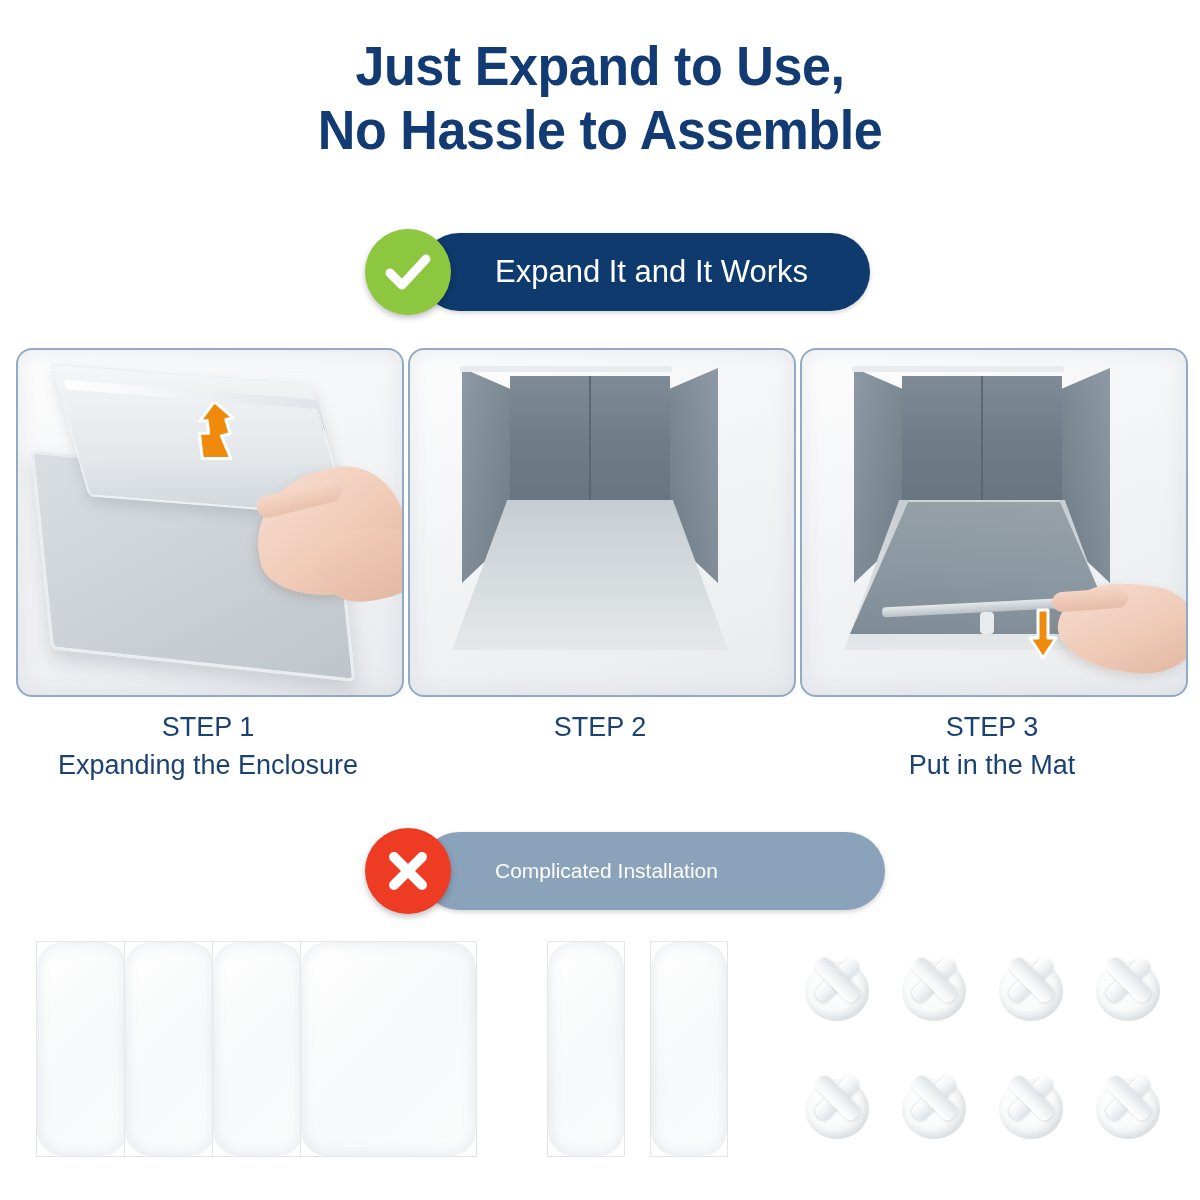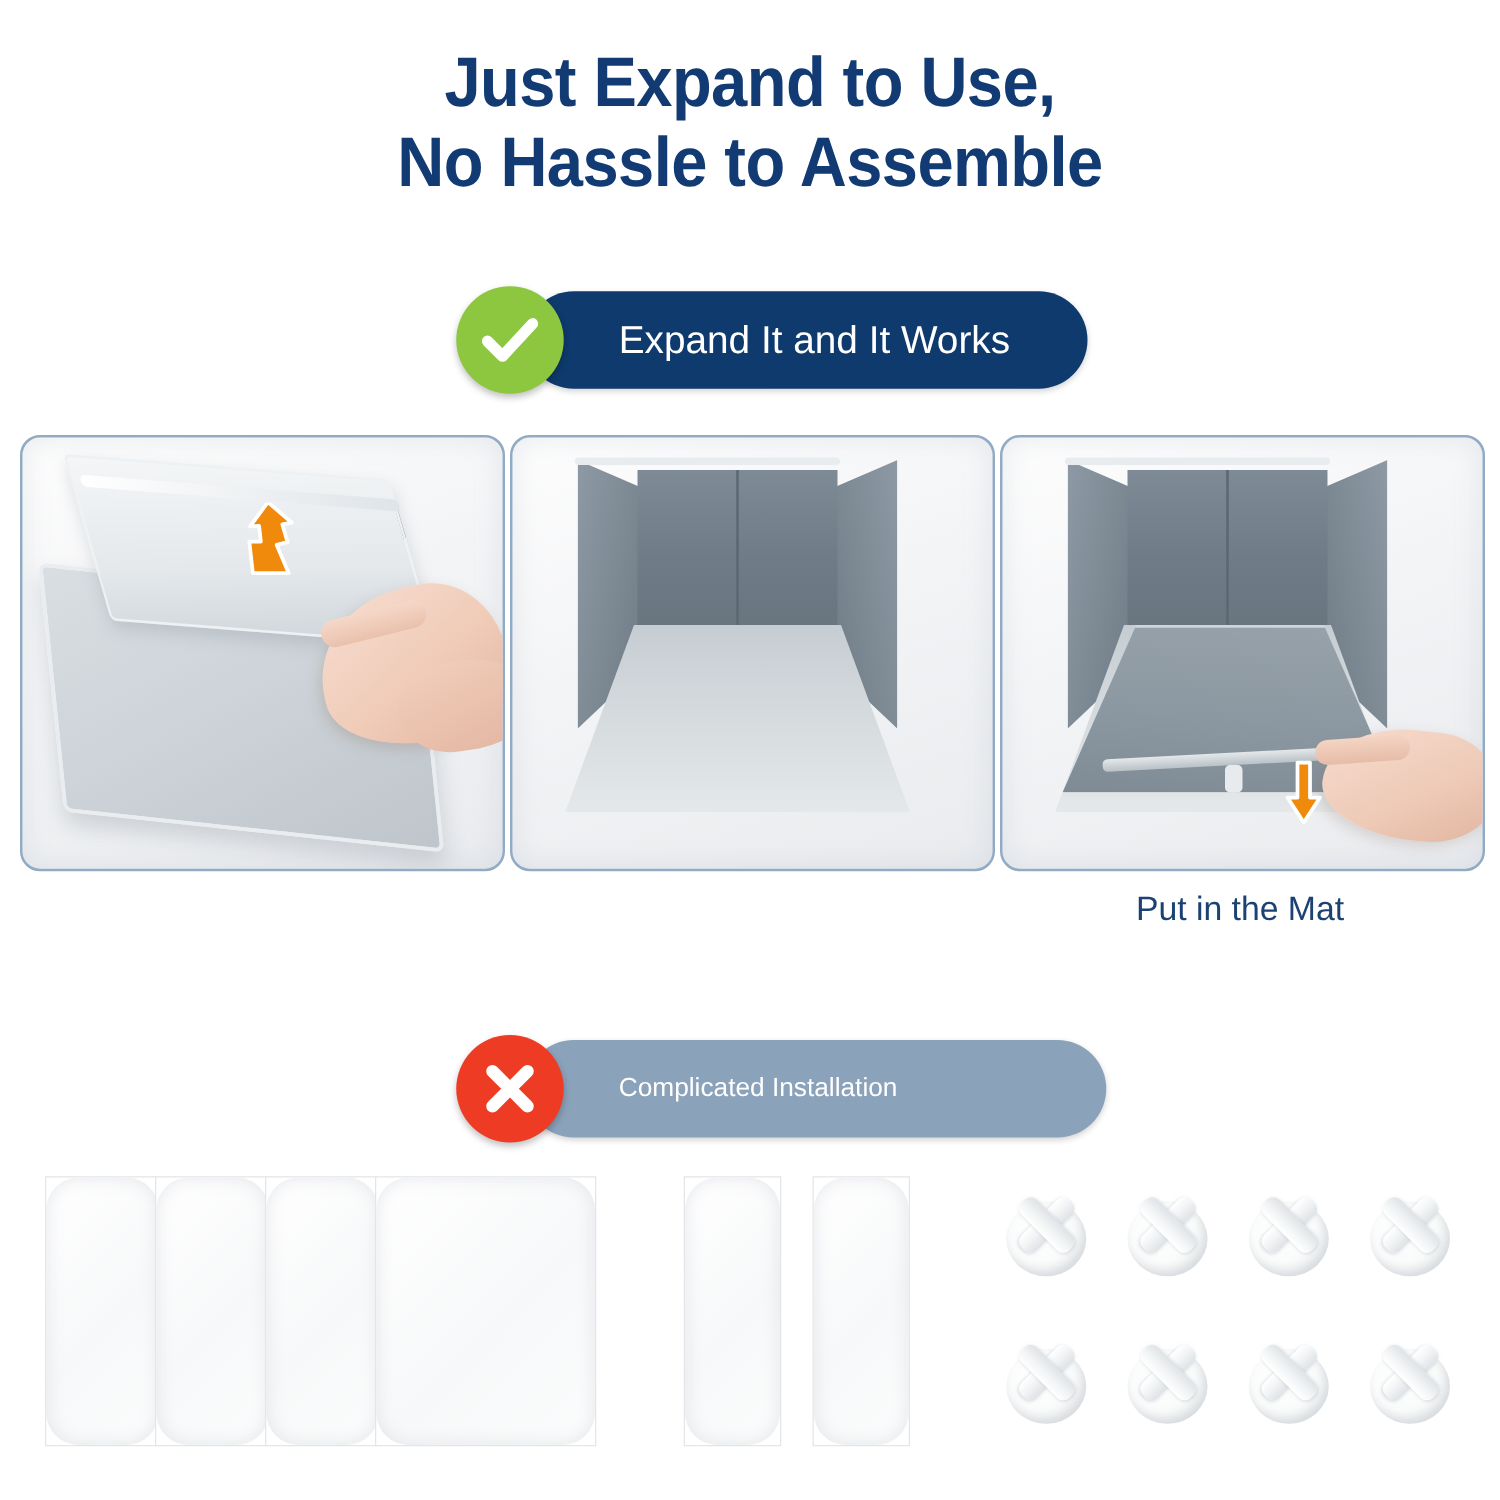--- a/index.html
+++ b/index.html
@@ -284,23 +284,29 @@
       <div class="sh p3-tab"></div>
       <div class="sh p3-hand"></div>
       <div class="sh p3-fingers"></div>
       <div class="sh encl-rim"></div>
     </div>
   </div>
   <svg class="sh arrow-down" viewBox="0 0 34 52">
     <path d="M12 2 L22 2 L22 30 L30 30 L17 50 L4 30 L12 30 Z" fill="#f08a0c" stroke="#ffffff" stroke-width="3" stroke-linejoin="round"></path>
   </svg>
 
+  <div class="caption" id="caption-1">
+    <span class="c-title">STEP 1</span>
+    <span class="c-sub">Expanding the Enclosure</span>
+  </div>
   <div class="caption" id="caption-2">
+    <span class="c-title">STEP 2</span>
   </div>
   <div class="caption" id="caption-3">
+    <span class="c-title">STEP 3</span>
     <span class="c-sub">Put in the Mat</span>
   </div>
 
   <div class="banner" id="banner-bad">
     <div class="pill">
       <span class="pill-label">Complicated Installation</span>
     </div>
     <div class="badge" style="background:#ee3b23;">
       <svg width="54" height="54" viewBox="0 0 54 54" aria-hidden="true">
         <path d="M13 13 L41 41 M41 13 L13 41" fill="none" stroke="#ffffff" stroke-width="10" stroke-linecap="round"></path>

